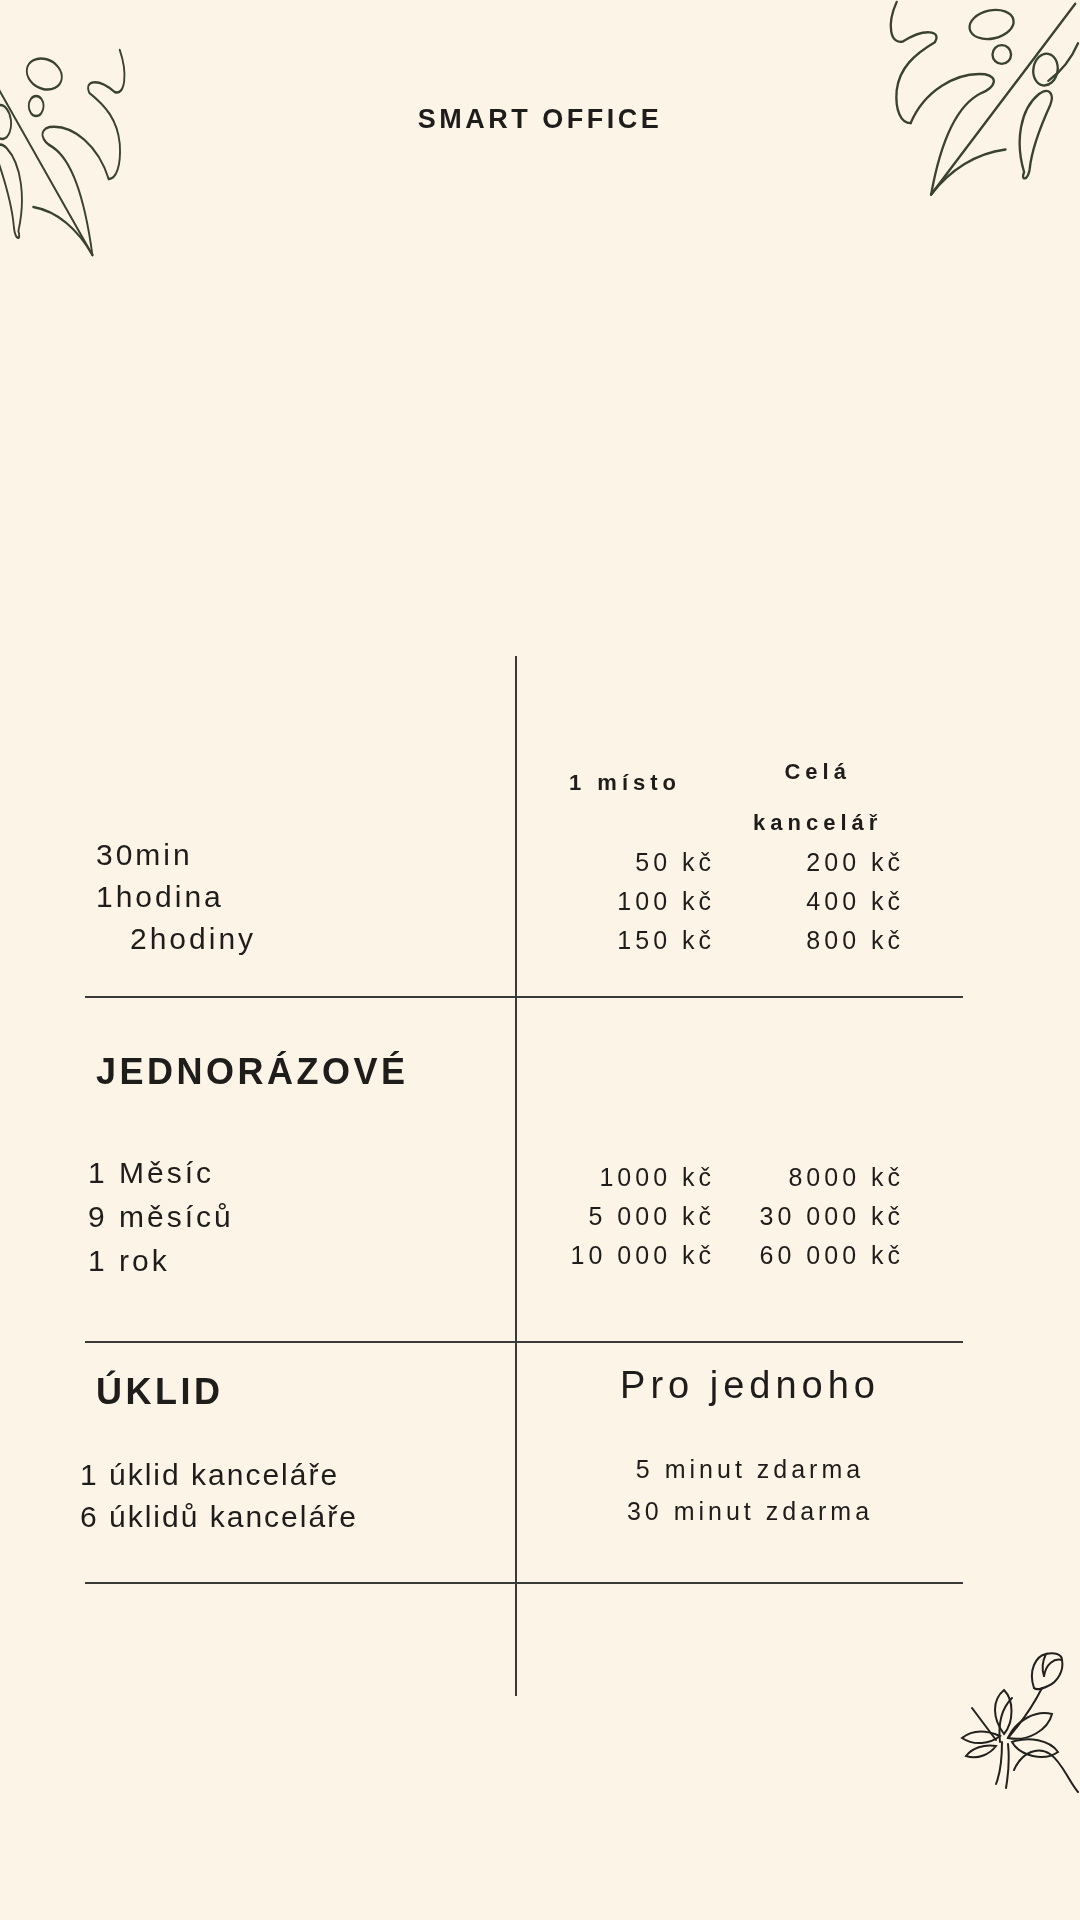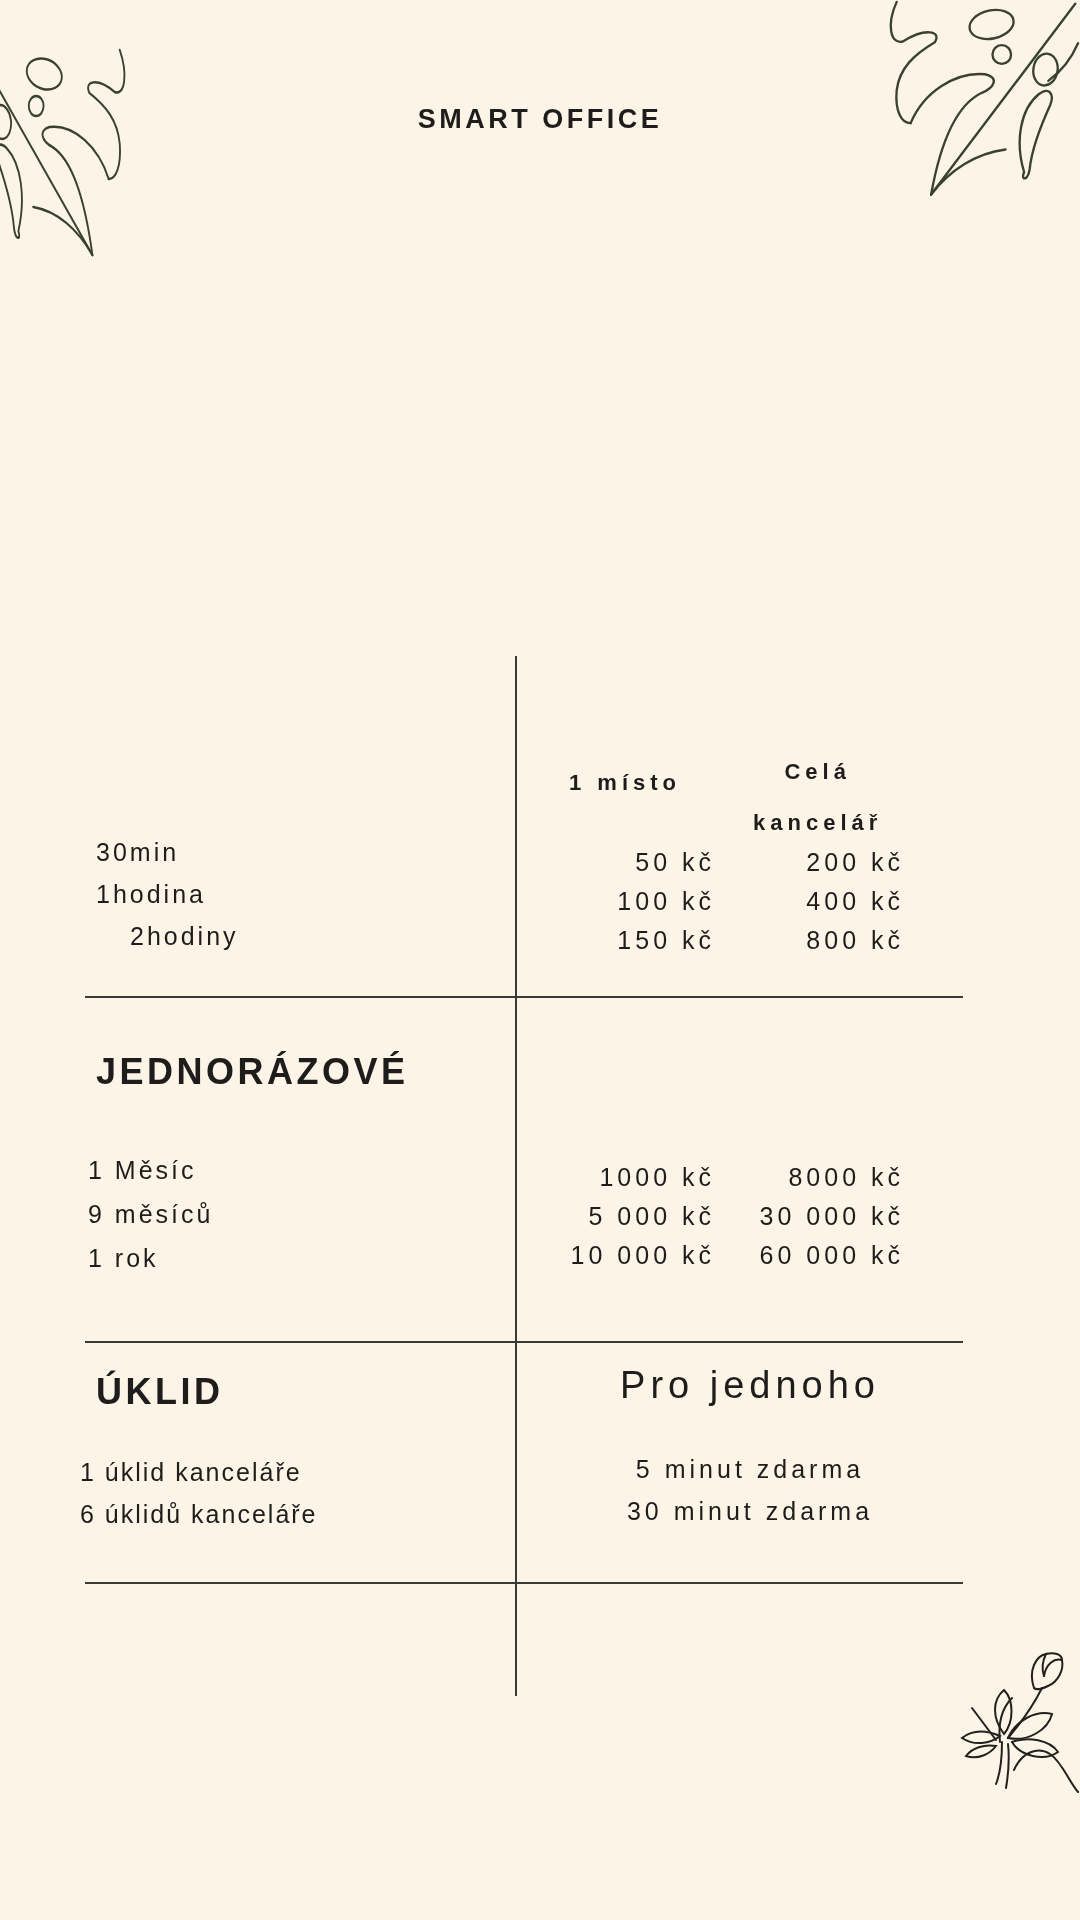--- a/index.html
+++ b/index.html
@@ -46,21 +46,21 @@
     line-height:47px;
   }
   .s1-heading { left:96px; top:697px; }
   .s2-heading { left:96px; top:1048px; }
   .s3-heading { left:96px; top:1368px; }
 
   .col-head { font-size:22px; letter-spacing:5px;font-weight:bold; }
   .col-head-seat { left:535px; top:770px; width:180px; text-align:center; }
   .col-head-office { left:753px; top:746px; line-height:51px; text-align:center; }
 
-  .row-label { font-size:25px; letter-spacing:3px; white-space:nowrap; }
+  .row-label { font-size:30px; letter-spacing:3px; white-space:nowrap; }
   .price { font-size:25px; letter-spacing:4px; white-space:nowrap; text-align:right; }
   .price.c1 { left:510px; width:205px; }
   .price.c2 { left:724px; width:180px; }
 
   
   .s1-l0 { left:96px; top:838px; } .s1-l1 { left:96px; top:880px; } .s1-l2 { left:96px; top:922px;margin-left:34px; }
   .s1-p0 { top:848px; } .s1-p1 { top:887px; } .s1-p2 { top:926px; }
 
   
   .s2-l0 { left:88px; top:1156px; } .s2-l1 { left:88px; top:1200px; } .s2-l2 { left:88px; top:1244px; }

